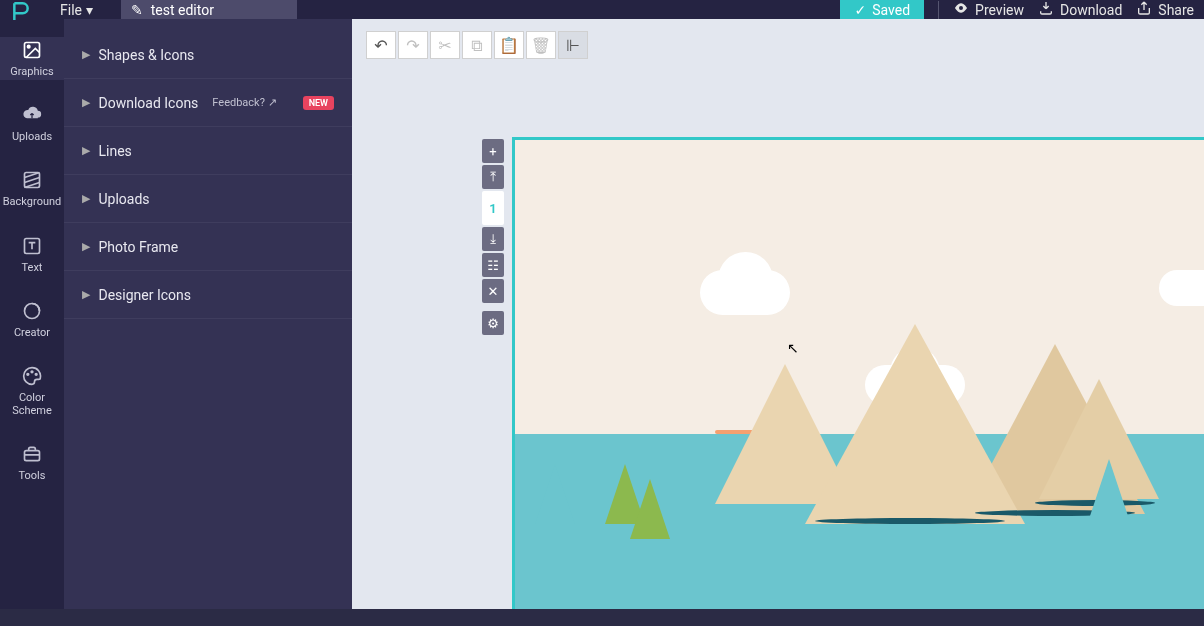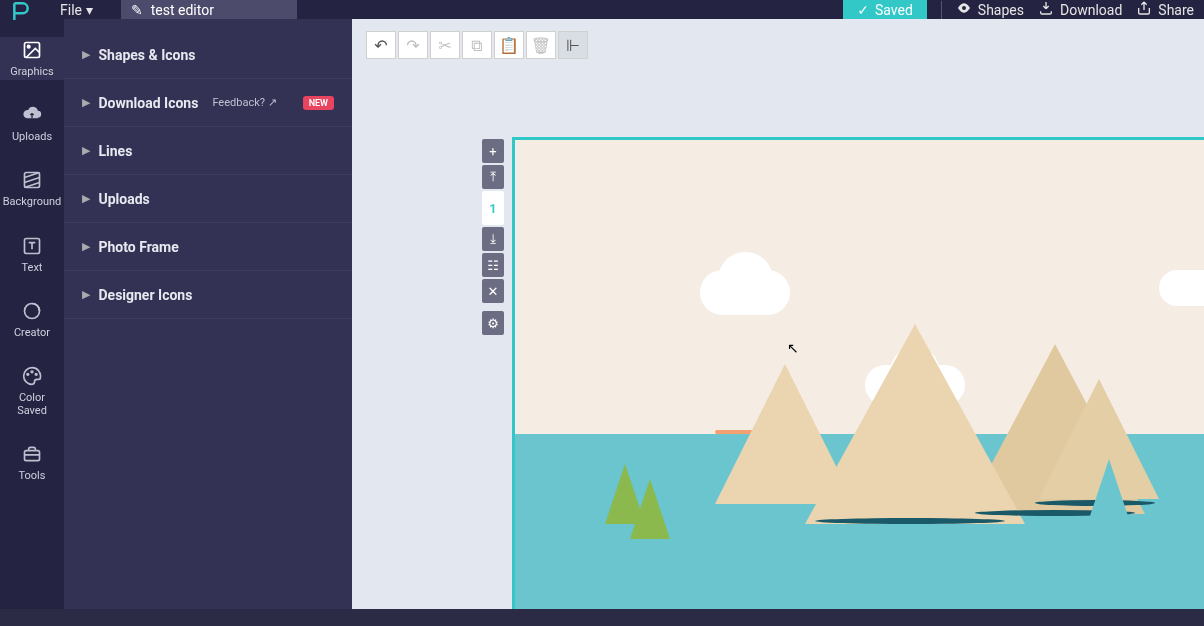--- a/index.html
+++ b/index.html
@@ -19,21 +19,21 @@
 .sidebar{width:64px;background:#252342;display:flex;flex-direction:column;align-items:center;padding-top:18px;gap:22px}
 .sbitem{display:flex;flex-direction:column;align-items:center;gap:4px;cursor:pointer;width:100%;padding:2px 12px}
 .sbitem.active{background:#343254}
 .sblabel{font-size:11px;color:#d0d0de;text-align:center;line-height:1.2}
 .sbicon{width:22px;height:22px;display:flex;align-items:center;justify-content:center}
 
 .panel{width:288px;background:#343254;padding:12px 0;position:relative}
 .collapse-tab{position:absolute;right:-12px;top:314px;width:14px;height:40px;background:#343254;border-radius:0 6px 6px 0;display:flex;align-items:center;justify-content:center;cursor:pointer}
 .panel-row{height:48px;display:flex;align-items:center;padding:0 18px;border-bottom:1px solid #3f3d5e;cursor:pointer;gap:8px}
 .panel-row .caret{font-size:11px;color:#aaa}
-.panel-label{font-size:14px;color:#e8e8f0;font-weight:700}
+.panel-label{font-size:14px;color:#e8e8f0;font-weight:400}
 .feedback{font-size:11px;color:#c0c0d0;display:flex;align-items:flex-end;gap:3px;margin-left:6px}
 .new-badge{background:#e8435f;color:#fff;font-size:9px;padding:2px 6px;border-radius:3px;font-weight:600;margin-left:auto}
 
 .canvas-area{flex:1;background:#e3e7ef;position:relative;overflow:hidden}
 .toolbar{position:absolute;top:12px;left:14px;display:flex;gap:2px}
 .tbtn{width:30px;height:28px;background:#fff;border:1px solid #d0d0d0;display:flex;align-items:center;justify-content:center;cursor:pointer;color:#555}
 .tbtn.disabled{color:#c0c0c0}
 .tbtn.active{background:#d9dde4}
 
 .page-tools{position:absolute;left:130px;top:120px;display:flex;flex-direction:column;gap:2px;width:22px}
@@ -89,21 +89,21 @@
   <div class="top-actions">
     <div class="saved-badge">
       <span>✓</span>
       <span>Saved</span>
     </div>
     <div class="divider"></div>
     <div class="top-btn">
       <span><svg width="16" height="16" viewBox="0 0 24 24" fill="#e5e5e5">
             <path d="M12 5C7 5 3 12 3 12s4 7 9 7 9-7 9-7-4-7-9-7zm0 10a3 3 0 110-6 3 3 0 010 6z"></path>
           </svg></span>
-      <span>Shapes</span>
+      <span>Preview</span>
     </div>
     <div class="top-btn">
       <span><svg width="16" height="16" viewBox="0 0 24 24" fill="#e5e5e5">
             <path d="M12 3v10m0 0l-4-4m4 4l4-4M4 17v2a2 2 0 002 2h12a2 2 0 002-2v-2" stroke="#e5e5e5" stroke-width="2" fill="none"></path>
           </svg></span>
       <span>Download</span>
     </div>
     <div class="top-btn">
       <span><svg width="16" height="16" viewBox="0 0 24 24" fill="none" stroke="#e5e5e5" stroke-width="2">
             <path d="M4 12v7a2 2 0 002 2h12a2 2 0 002-2v-7M12 3v12m0-12L8 7m4-4l4 4"></path>
@@ -164,21 +164,21 @@
     </div>
     <div class="sbitem">
       <span class="sbicon">
           <svg width="20" height="20" viewBox="0 0 24 24" fill="none" stroke="#bfbfd0" stroke-width="2">
             <path d="M12 2a10 10 0 100 20 3 3 0 003-3 3 3 0 013-3h2a2 2 0 002-2A10 10 0 0012 2z"></path>
             <circle cx="7" cy="10" r="1" fill="#bfbfd0"></circle>
             <circle cx="12" cy="7" r="1" fill="#bfbfd0"></circle>
             <circle cx="17" cy="10" r="1" fill="#bfbfd0"></circle>
           </svg>
         </span>
-      <span class="sblabel">Color Saved</span>
+      <span class="sblabel">Color Scheme</span>
     </div>
     <div class="sbitem">
       <span class="sbicon">
           <svg width="20" height="20" viewBox="0 0 24 24" fill="none" stroke="#bfbfd0" stroke-width="2">
             <rect x="3" y="8" width="18" height="12" rx="2"></rect>
             <path d="M8 8V6a2 2 0 012-2h4a2 2 0 012 2v2M3 13h18"></path>
           </svg>
         </span>
       <span class="sblabel">Tools</span>
     </div>

